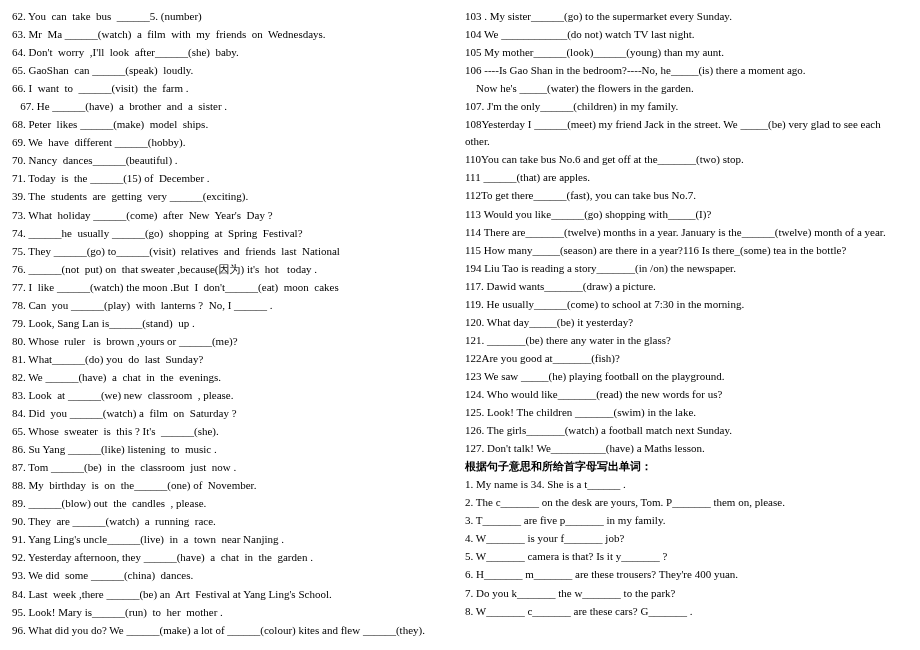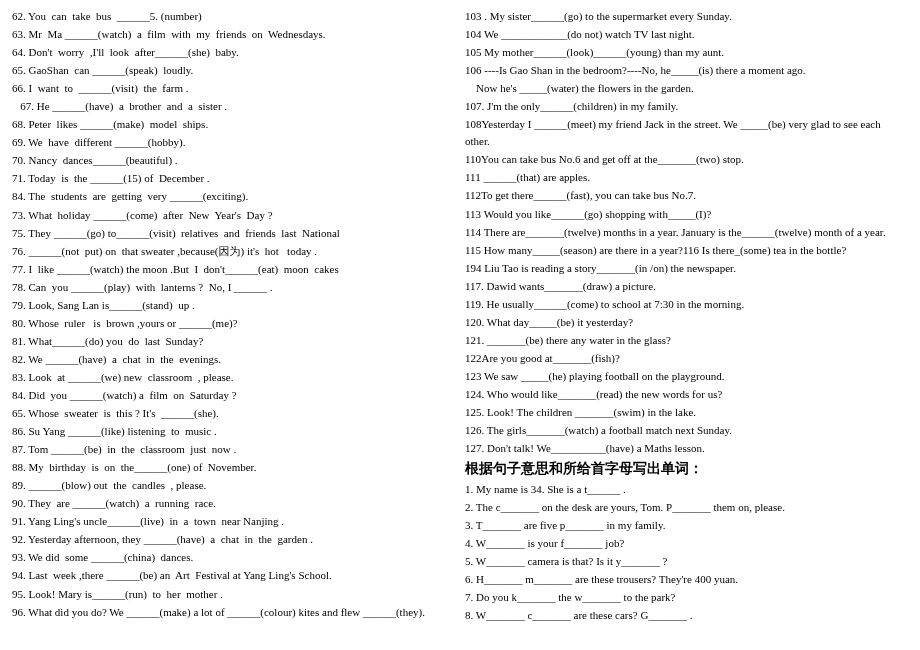--- a/index.html
+++ b/index.html
@@ -44,42 +44,43 @@
       <div class="exercise-line">62. You  can  take  bus  ______5. (number)</div>
       <div class="exercise-line">63. Mr  Ma ______(watch)  a  film  with  my  friends  on  Wednesdays.</div>
       <div class="exercise-line">64. Don't  worry  ,I'll  look  after______(she)  baby.</div>
       <div class="exercise-line">65. GaoShan  can ______(speak)  loudly.</div>
       <div class="exercise-line">66. I  want  to  ______(visit)  the  farm .</div>
       <div class="exercise-line">   67. He ______(have)  a  brother  and  a  sister .</div>
       <div class="exercise-line">68. Peter  likes ______(make)  model  ships.</div>
       <div class="exercise-line">69. We  have  different ______(hobby).</div>
       <div class="exercise-line">70. Nancy  dances______(beautiful) .</div>
       <div class="exercise-line">71. Today  is  the ______(15) of  December .</div>
-      <div class="exercise-line">84. The  students  are  getting  very ______(exciting).</div>
+      <div class="exercise-line">39. The  students  are  getting  very ______(exciting).</div>
       <div class="exercise-line">73. What  holiday ______(come)  after  New  Year's  Day ?</div>
+      <div class="exercise-line">74. ______he  usually ______(go)  shopping  at  Spring  Festival?</div>
       <div class="exercise-line">75. They ______(go) to______(visit)  relatives  and  friends  last  National</div>
       <div class="exercise-line">76. ______(not  put) on  that sweater ,because(因为) it's  hot   today .</div>
       <div class="exercise-line">77. I  like ______(watch) the moon .But  I  don't______(eat)  moon  cakes</div>
       <div class="exercise-line">78. Can  you ______(play)  with  lanterns ?  No, I ______ .</div>
       <div class="exercise-line">79. Look, Sang Lan is______(stand)  up .</div>
       <div class="exercise-line">80. Whose  ruler   is  brown ,yours or ______(me)?</div>
       <div class="exercise-line">81. What______(do) you  do  last  Sunday?</div>
       <div class="exercise-line">82. We ______(have)  a  chat  in  the  evenings.</div>
       <div class="exercise-line">83. Look  at ______(we) new  classroom  , please.</div>
       <div class="exercise-line">84. Did  you ______(watch) a  film  on  Saturday ?</div>
       <div class="exercise-line">65. Whose  sweater  is  this ? It's  ______(she).</div>
       <div class="exercise-line">86. Su Yang ______(like) listening  to  music .</div>
       <div class="exercise-line">87. Tom ______(be)  in  the  classroom  just  now .</div>
       <div class="exercise-line">88. My  birthday  is  on  the______(one) of  November.</div>
       <div class="exercise-line">89. ______(blow) out  the  candles  , please.</div>
       <div class="exercise-line">90. They  are ______(watch)  a  running  race.</div>
       <div class="exercise-line">91. Yang Ling's uncle______(live)  in  a  town  near Nanjing .</div>
       <div class="exercise-line">92. Yesterday afternoon, they ______(have)  a  chat  in  the  garden .</div>
       <div class="exercise-line">93. We did  some ______(china)  dances.</div>
-      <div class="exercise-line">94. Last  week ,there ______(be) an  Art  Festival at Yang Ling's School.</div>
+      <div class="exercise-line">84. Last  week ,there ______(be) an  Art  Festival at Yang Ling's School.</div>
       <div class="exercise-line">95. Look! Mary is______(run)  to  her  mother .</div>
       <div class="exercise-line">96. What did you do? We ______(make) a lot of ______(colour) kites and flew ______(they).</div>
     </div>
   <div class="right-column" id="rightCol">
       <div class="exercise-line">103 . My sister______(go) to the supermarket every Sunday.</div>
       <div class="exercise-line">104 We ____________(do not) watch TV last night.</div>
       <div class="exercise-line">105 My mother______(look)______(young) than my aunt.</div>
       <div class="exercise-line">106 ----Is Gao Shan in the bedroom?----No, he_____(is) there a moment ago.</div>
       <div class="exercise-line">    Now he's _____(water) the flowers in the garden.</div>
       <div class="exercise-line">107. J'm the only______(children) in my family.</div>
@@ -94,21 +95,21 @@
       <div class="exercise-line">117. Dawid wants_______(draw) a picture.</div>
       <div class="exercise-line">119. He usually______(come) to school at 7:30 in the morning.</div>
       <div class="exercise-line">120. What day_____(be) it yesterday?</div>
       <div class="exercise-line">121. _______(be) there any water in the glass?</div>
       <div class="exercise-line">122Are you good at_______(fish)?</div>
       <div class="exercise-line">123 We saw _____(he) playing football on the playground.</div>
       <div class="exercise-line">124. Who would like_______(read) the new words for us?</div>
       <div class="exercise-line">125. Look! The children _______(swim) in the lake.</div>
       <div class="exercise-line">126. The girls_______(watch) a football match next Sunday.</div>
       <div class="exercise-line">127. Don't talk! We__________(have) a Maths lesson.</div>
-      <div class="exercise-line" style="font-weight: bold; font-size: 14px;">根据句子意思和所给首字母写出单词：</div>
+      <div class="exercise-line" style="font-weight: bold; font-size: 11px;">根据句子意思和所给首字母写出单词：</div>
       <div class="exercise-line">1. My name is 34. She is a t______ .</div>
       <div class="exercise-line">2. The c_______ on the desk are yours, Tom. P_______ them on, please.</div>
       <div class="exercise-line">3. T_______ are five p_______ in my family.</div>
       <div class="exercise-line">4. W_______ is your f_______ job?</div>
       <div class="exercise-line">5. W_______ camera is that? Is it y_______ ?</div>
       <div class="exercise-line">6. H_______ m_______ are these trousers? They're 400 yuan.</div>
       <div class="exercise-line">7. Do you k_______ the w_______ to the park?</div>
       <div class="exercise-line">8. W_______ c_______ are these cars? G_______ .</div>
     </div>
 </div>

